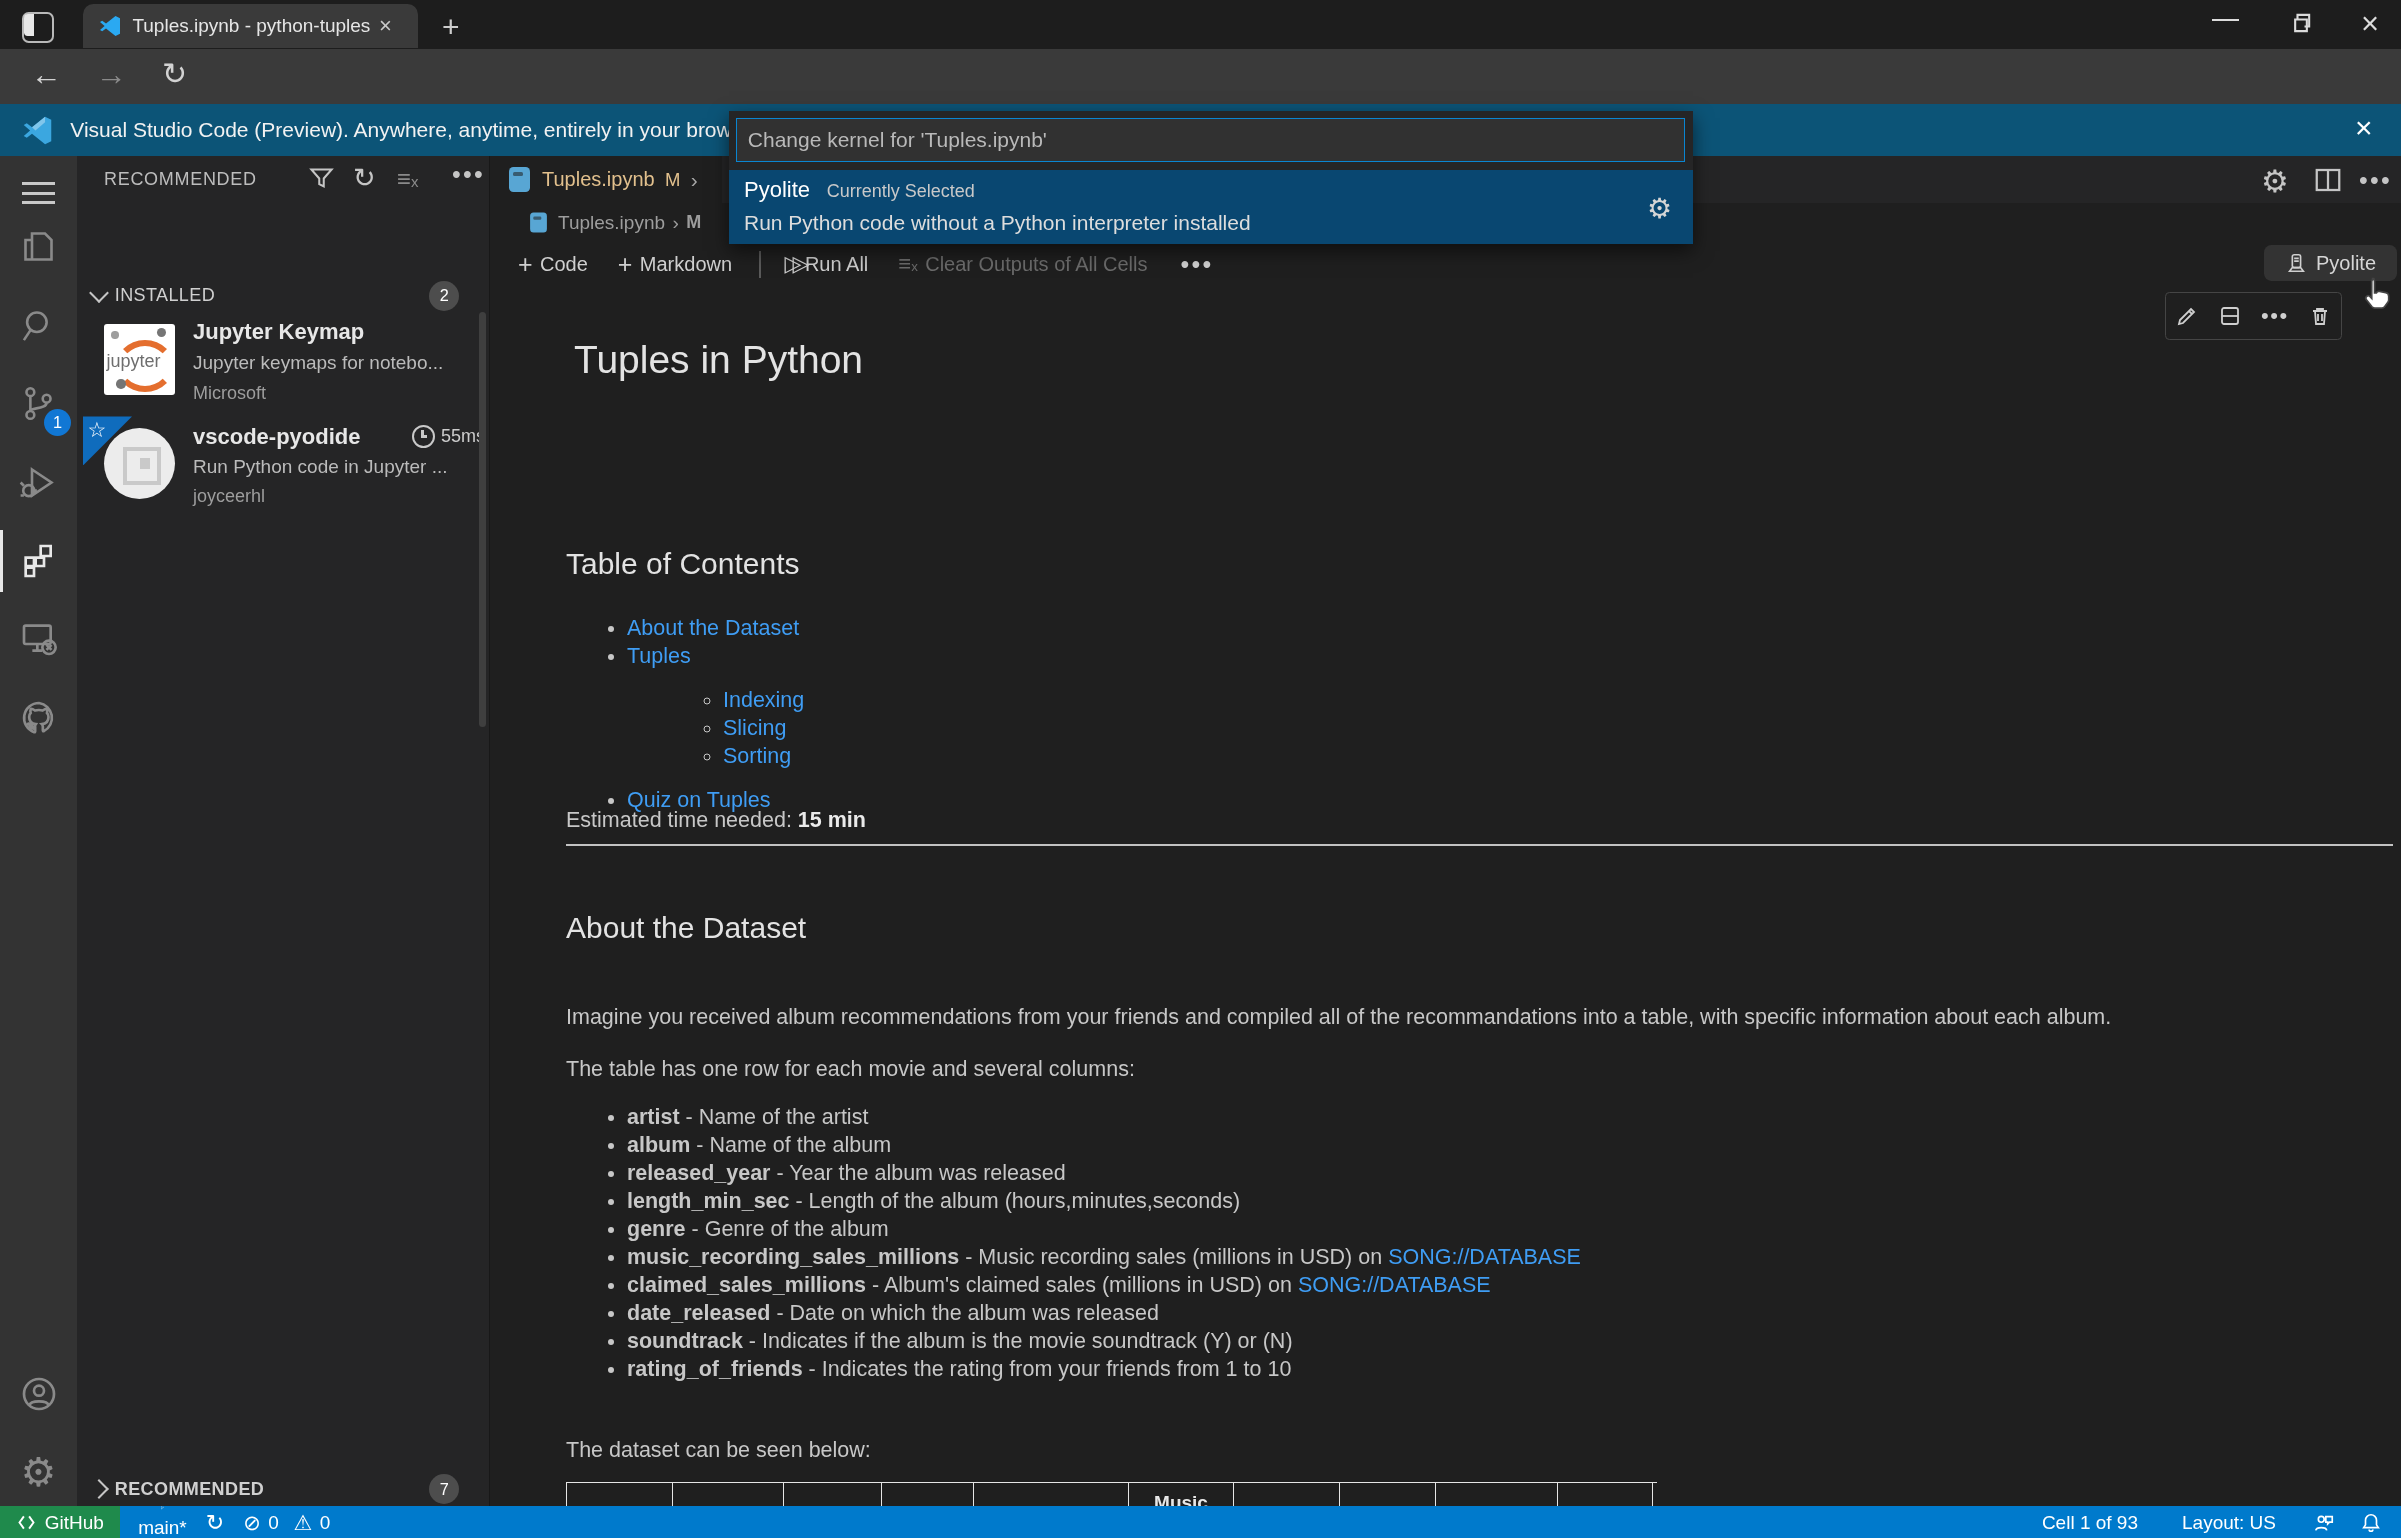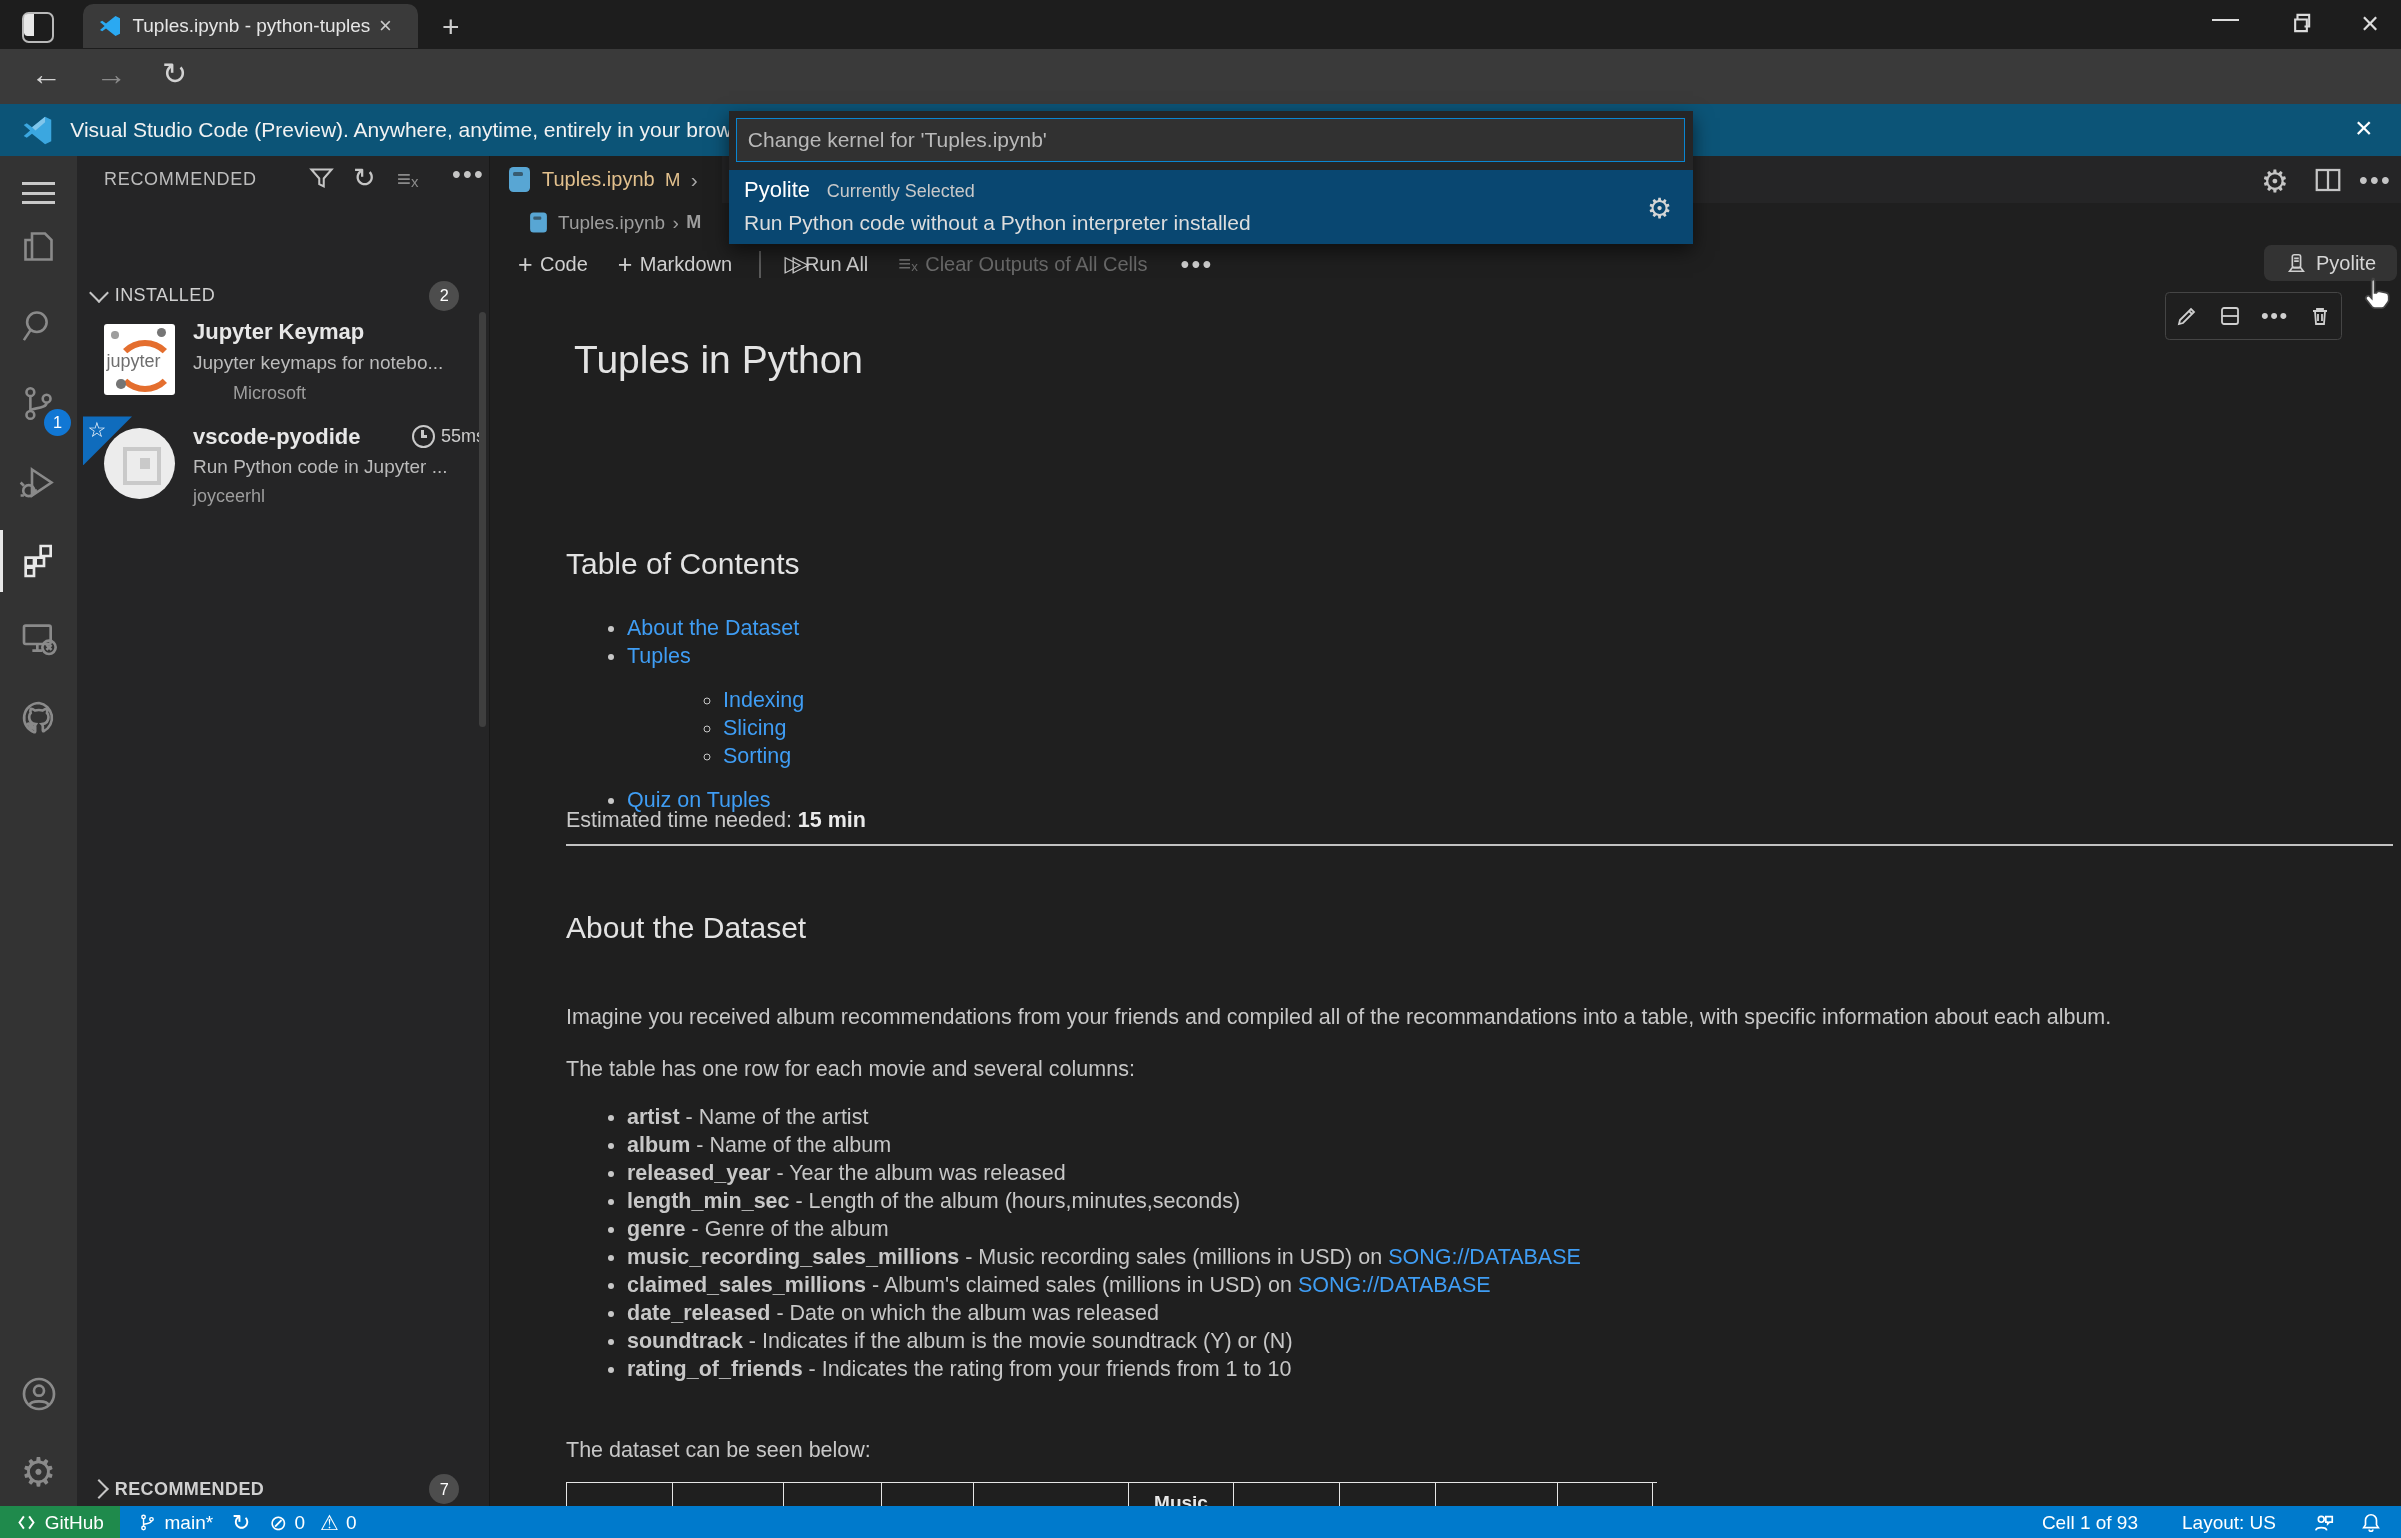--- a/index.html
+++ b/index.html
@@ -214,21 +214,21 @@
       <div class="abs" style="left:27px;top:9px;width:71px;height:71px;background:#ffffff;border-radius:3px;overflow:hidden;">
         <div style="position:absolute;left:10.4px;top:6px;width:50px;height:50px;border:6.7px solid transparent;border-top-color:#e46e2e;border-radius:50%;transform:rotate(180deg);"></div>
         <div style="position:absolute;left:10.4px;top:16.3px;width:50px;height:50px;border:6.7px solid transparent;border-top-color:#e46e2e;border-radius:50%;"></div>
         <div style="position:absolute;left:0;top:27px;width:59px;text-align:center;font-size:18px;color:#6e6e6e;">jupyter</div>
         <div style="position:absolute;left:7.4px;top:7.4px;width:7.4px;height:7.4px;border-radius:50%;background:#9e9e9e;"></div>
         <div style="position:absolute;right:9px;top:4.4px;width:9px;height:9px;border-radius:50%;background:#757575;"></div>
         <div style="position:absolute;left:12px;bottom:6px;width:9.6px;height:9.6px;border-radius:50%;background:#757575;"></div>
       </div>
       <div class="abs ext-title" style="left:116px;top:4.4px;">Jupyter Keymap</div>
       <div class="abs ext-desc" style="left:116px;top:37px;">Jupyter keymaps for notebo...</div>
-      <div class="abs ext-author" style="left:116px;top:68px;margin-left:40px;">Microsoft</div>
+      <div class="abs ext-author" style="left:116px;top:68px;">Microsoft</div>
       <div class="abs gear" style="left:443px;top:64px;left:439px;">⚙</div>
     </div>
 
     <div class="abs" style="left:0;top:256px;width:412px;height:101px;">
       <div class="abs" style="left:6px;top:4.4px;width:49px;height:49px;background:#0f6cbd;clip-path:polygon(0 0,100% 0,0 100%);">
         <span style="position:absolute;left:4.4px;top:1.5px;color:#ffffff;font-size:21px;">☆</span>
       </div>
       <div class="abs" style="left:27px;top:16.3px;width:71px;height:71px;background:#ececec;border-radius:50%;">
         <div style="position:absolute;left:19px;top:19px;width:30px;height:30px;border:4.4px solid #c9c9c9;"></div>
         <div style="position:absolute;left:36px;top:30px;width:10.4px;height:10.4px;background:#c9c9c9;"></div>
@@ -387,21 +387,21 @@
     </div>
   </div>
 
   <div class="abs" id="status-bar">
     <div class="sb-seg" style="background:#1f8a4c;padding:0 16.3px;">
       <svg width="21" height="21" viewBox="0 0 24 24">
           <path d="M9 5 4 12l5 7M15 5l5 7-5 7" fill="none" stroke="#ffffff" stroke-width="2.2"></path>
         </svg>
       <span>GitHub</span>
     </div>
-    <div class="sb-seg" style="margin-left:18px;">
+    <div class="sb-seg" style="margin-left:18px;flex-direction:column;">
       <svg width="19" height="19" viewBox="0 0 24 24">
           <circle cx="7" cy="5" r="2.2" fill="none" stroke="#fff" stroke-width="1.8"></circle>
           <circle cx="7" cy="19" r="2.2" fill="none" stroke="#fff" stroke-width="1.8"></circle>
           <circle cx="17" cy="8" r="2.2" fill="none" stroke="#fff" stroke-width="1.8"></circle>
           <path d="M7 7.2v9.6M17 10.2c0 4-10 2.8-10 5" fill="none" stroke="#fff" stroke-width="1.8"></path>
         </svg>
       <span>main*</span>
     </div>
     <div class="sb-seg" style="margin-left:19px;font-size:22px;">↻</div>
     <div class="sb-seg" style="margin-left:19px;">

